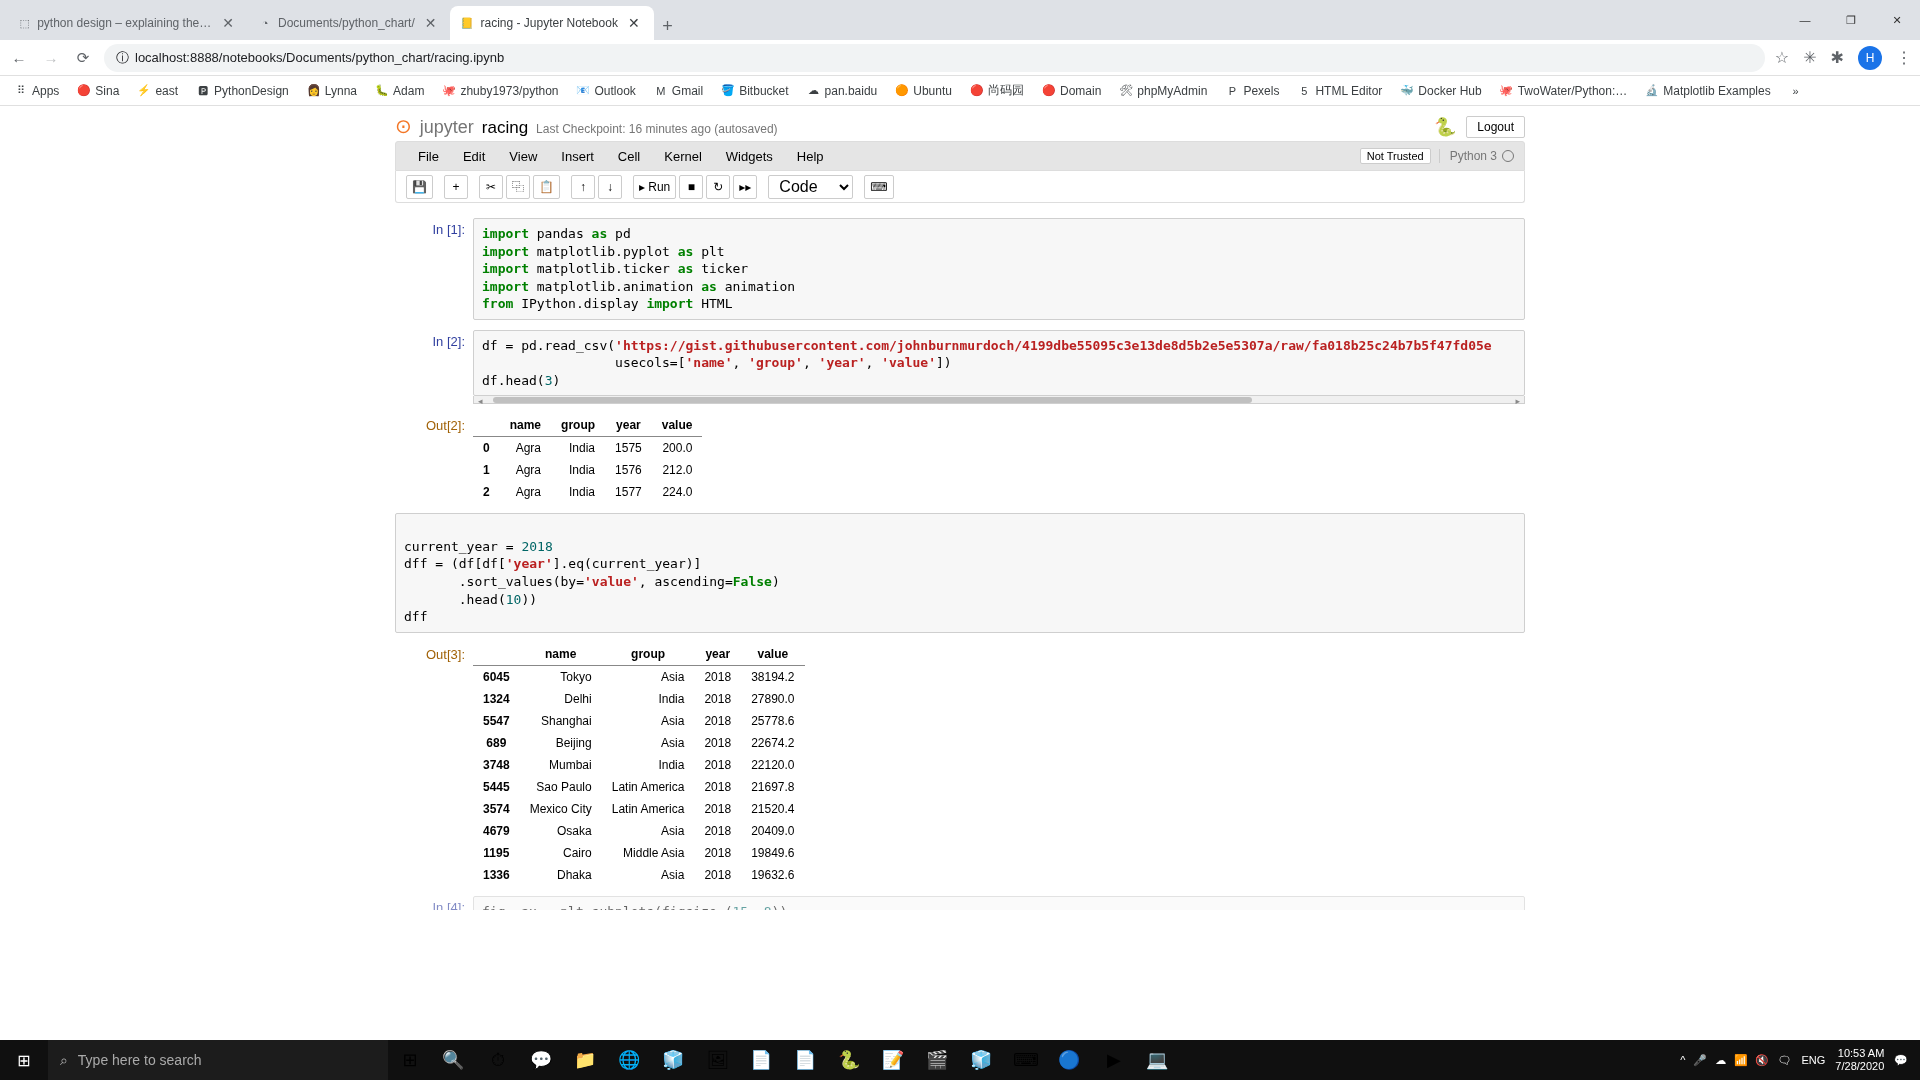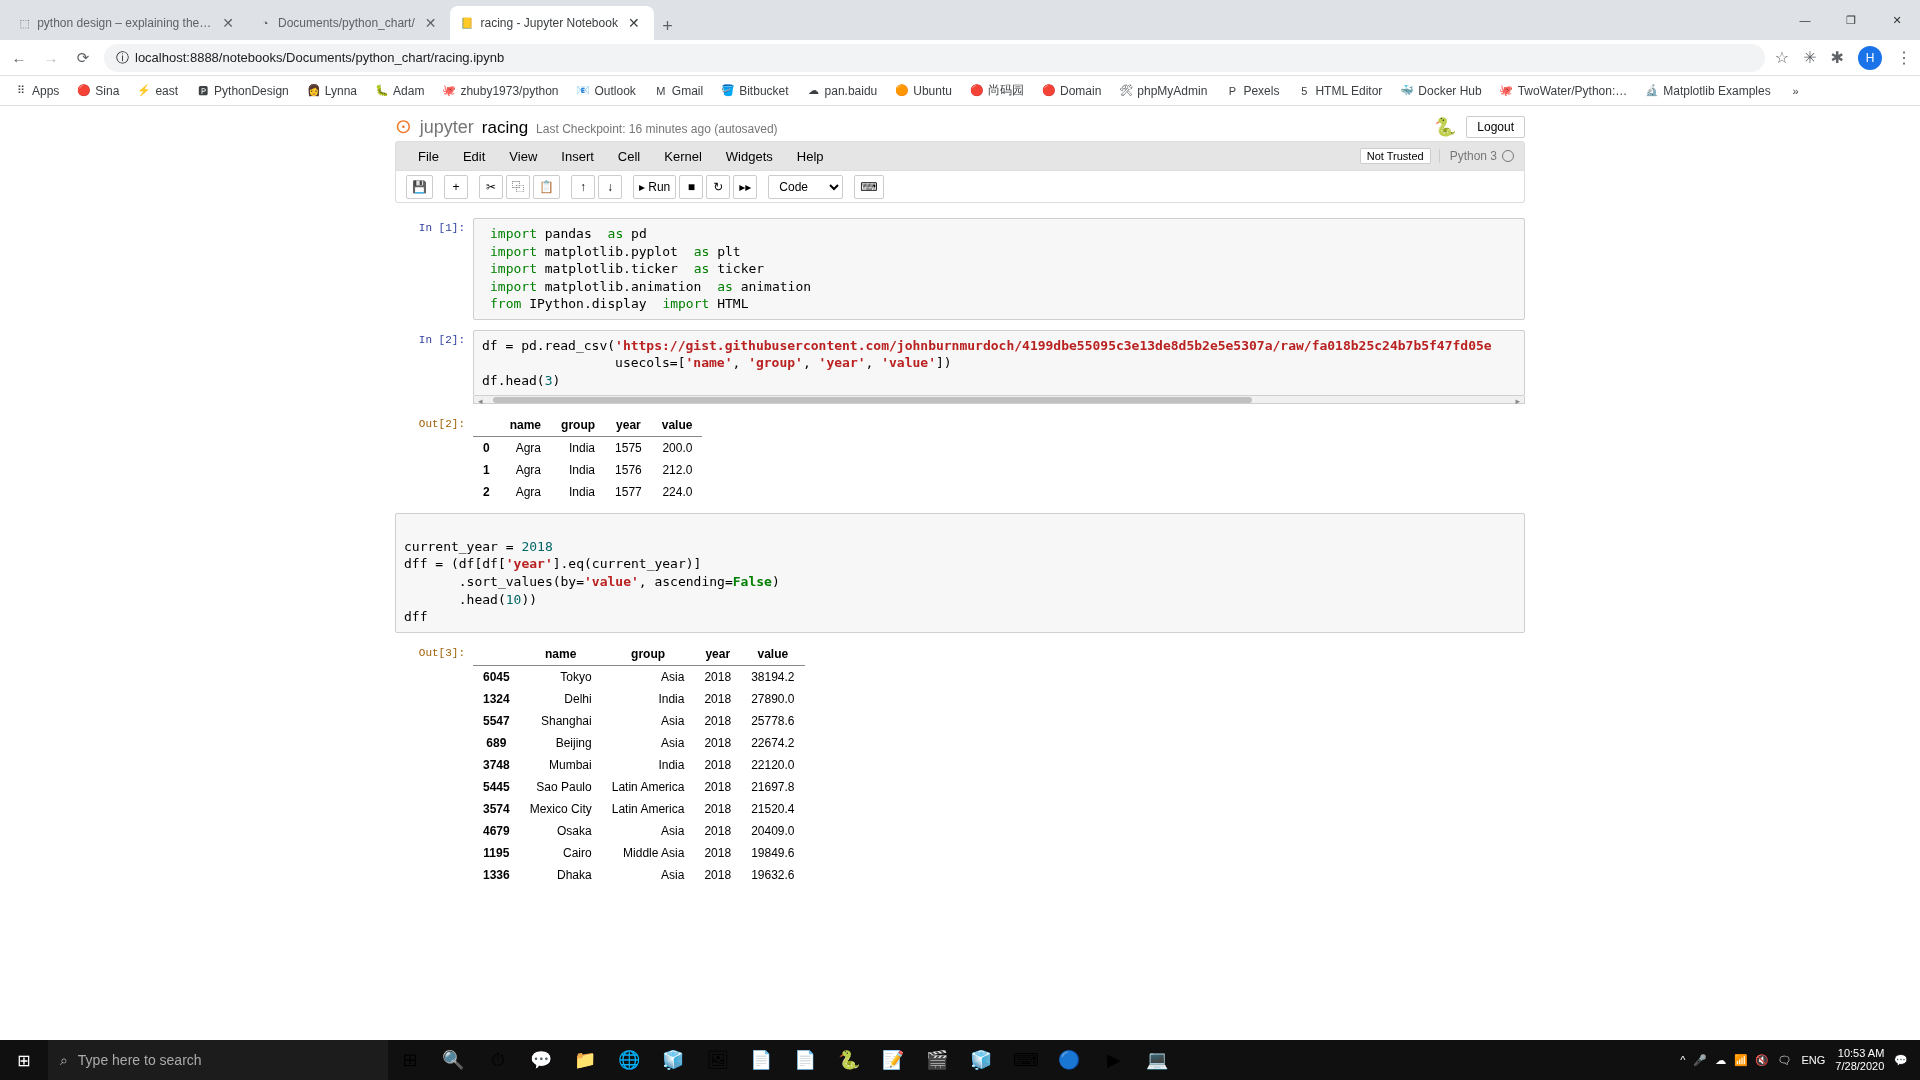--- a/index.html
+++ b/index.html
@@ -29,38 +29,38 @@
 .logout-btn { border: 1px solid #ccc; background: #fff; padding: 3px 10px; font-size: 12px; border-radius: 2px; cursor: pointer; }
 .jupyter-menubar { display: flex; height: 30px; border: 1px solid #ddd; align-items: center; padding: 0 10px; margin: 0 10px; font-size: 13px; gap: 0; background: #e5e5e5; border-radius: 3px 3px 0 0; }
 .menu-item { padding: 4px 12px; cursor: pointer; }
 .menu-right { margin-left: auto; display: flex; align-items: center; gap: 8px; font-size: 12px; color: #777; }
 .trusted-btn { border: 1px solid #ccc; background: #fff; padding: 1px 6px; font-size: 11px; border-radius: 2px; }
 .kernel-ind { border-left: 1px solid #ccc; padding-left: 10px; display: flex; align-items: center; gap: 5px; }
 .kernel-circle { width: 12px; height: 12px; border: 1px solid #777; border-radius: 50%; }
 .jupyter-toolbar { display: flex; height: 32px; align-items: center; padding: 2px 10px; margin: 0 10px; border: 1px solid #ddd; border-top: none; gap: 3px; border-radius: 0 0 3px 3px; }
 .tool-btn { height: 24px; min-width: 24px; border: 1px solid #ccc; background: #fff; display: flex; align-items: center; justify-content: center; font-size: 12px; border-radius: 2px; padding: 0 5px; cursor: pointer; }
 .tool-sep { width: 5px; }
-.tool-select { height: 24px; border: 1px solid #ccc; background: #fff; font-size: 12px; padding: 0 18px 0 6px; border-radius: 2px; }
+.tool-select { height: 24px; border: 1px solid #ccc; background: #fff; font-size: 16px; padding: 0 18px 0 6px; border-radius: 2px; }
 .notebook-area { padding: 15px 10px; background: #fff; }
 .cell { display: flex; margin-bottom: 10px; }
-.prompt { width: 78px; text-align: right; padding: 4px 8px 0 0; font-family: Liberation Mono, monospace; font-size: 11px; flex-shrink: 0; }
+.prompt { width: 78px; text-align: right; padding: 4px 8px 0 0; font-family: Liberation Sans, sans-serif; font-size: 13px; flex-shrink: 0; }
 .prompt-in { color: #303F9F; }
 .prompt-out { color: #a16207; }
 .cell-body { flex: 1; }
 .code-body { background: #f7f7f7; border: 1px solid #cfcfcf; padding: 6px 8px; font-family: "Consolas", monospace; font-size: 13px; line-height: 1.35; white-space: pre; border-radius: 2px; overflow: hidden; }
 .hscroll { height: 8px; background: #f0f0f0; border: 1px solid #cfcfcf; border-top: none; display: flex; }
 .hscroll-track { flex: 1; display: flex; align-items: center; padding: 0 6px; }
 .hscroll-thumb { height: 6px; background: #c0c0c0; border-radius: 3px; }
 .df-table { border-collapse: collapse; font-size: 12px; }
 .df-table thead th, .df-table tbody th { border-bottom: 1px solid #888; padding: 4px 10px; font-weight: bold; }
 .df-table thead th:first-child { border-bottom: 1px solid #888; }
 .df-table tbody td { padding: 4px 10px; text-align: right; }
 .df-table tbody th { border-bottom: none; }
 .df-table thead tr { border-bottom: 1px solid #000; }
-.kw { color: #008000; font-weight: normal; margin-left: 8px; }
+.kw { color: #008000; font-weight: bold; }
 .str { color: #BA2121; font-weight: bold; }
 .num { color: #006666; }
 .bool { color: #008000; font-weight: bold; }
 .taskbar { position: fixed; bottom: 0; left: 0; right: 0; height: 40px; background: #101010; display: flex; align-items: center; }
 .start-btn { width: 48px; height: 40px; display: flex; align-items: center; justify-content: center; color: #fff; }
 .search-box { background: #1c1c1c; height: 40px; display: flex; align-items: center; padding: 0 12px; width: 340px; color: #aaa; font-size: 14px; gap: 10px; }
 .task-icons { display: flex; height: 40px; align-items: center; }
 .task-icon { width: 44px; height: 40px; display: flex; align-items: center; justify-content: center; font-size: 18px; cursor: pointer; }
 .systray { margin-left: auto; display: flex; align-items: center; gap: 10px; padding: 0 12px; color: #fff; font-size: 11px; }
 .clock { text-align: right; line-height: 1.2; }
@@ -405,20 +405,26 @@
                   <td>Dhaka</td>
                   <td>Asia</td>
                   <td>2018</td>
                   <td>19632.6</td>
                 </tr>
               </tbody>
             </table>
         </div>
       </div>
 
+      <div class="cell" style="opacity:.6;height:14px;overflow:hidden;">
+        <div class="prompt prompt-in">In [4]:</div>
+        <div class="cell-body">
+          <div class="code-body" style="white-space:pre;"><span>fig, ax = plt.subplots(figsize=(</span><span class="num">15</span><span>, </span><span class="num">8</span><span>))</span></div>
+        </div>
+      </div>
 
     </div>
   </div>
 </div>
 
 <div class="taskbar">
   <div class="start-btn">⊞</div>
   <div class="search-box">
     <span>⌕</span>
     <span>Type here to search</span>

